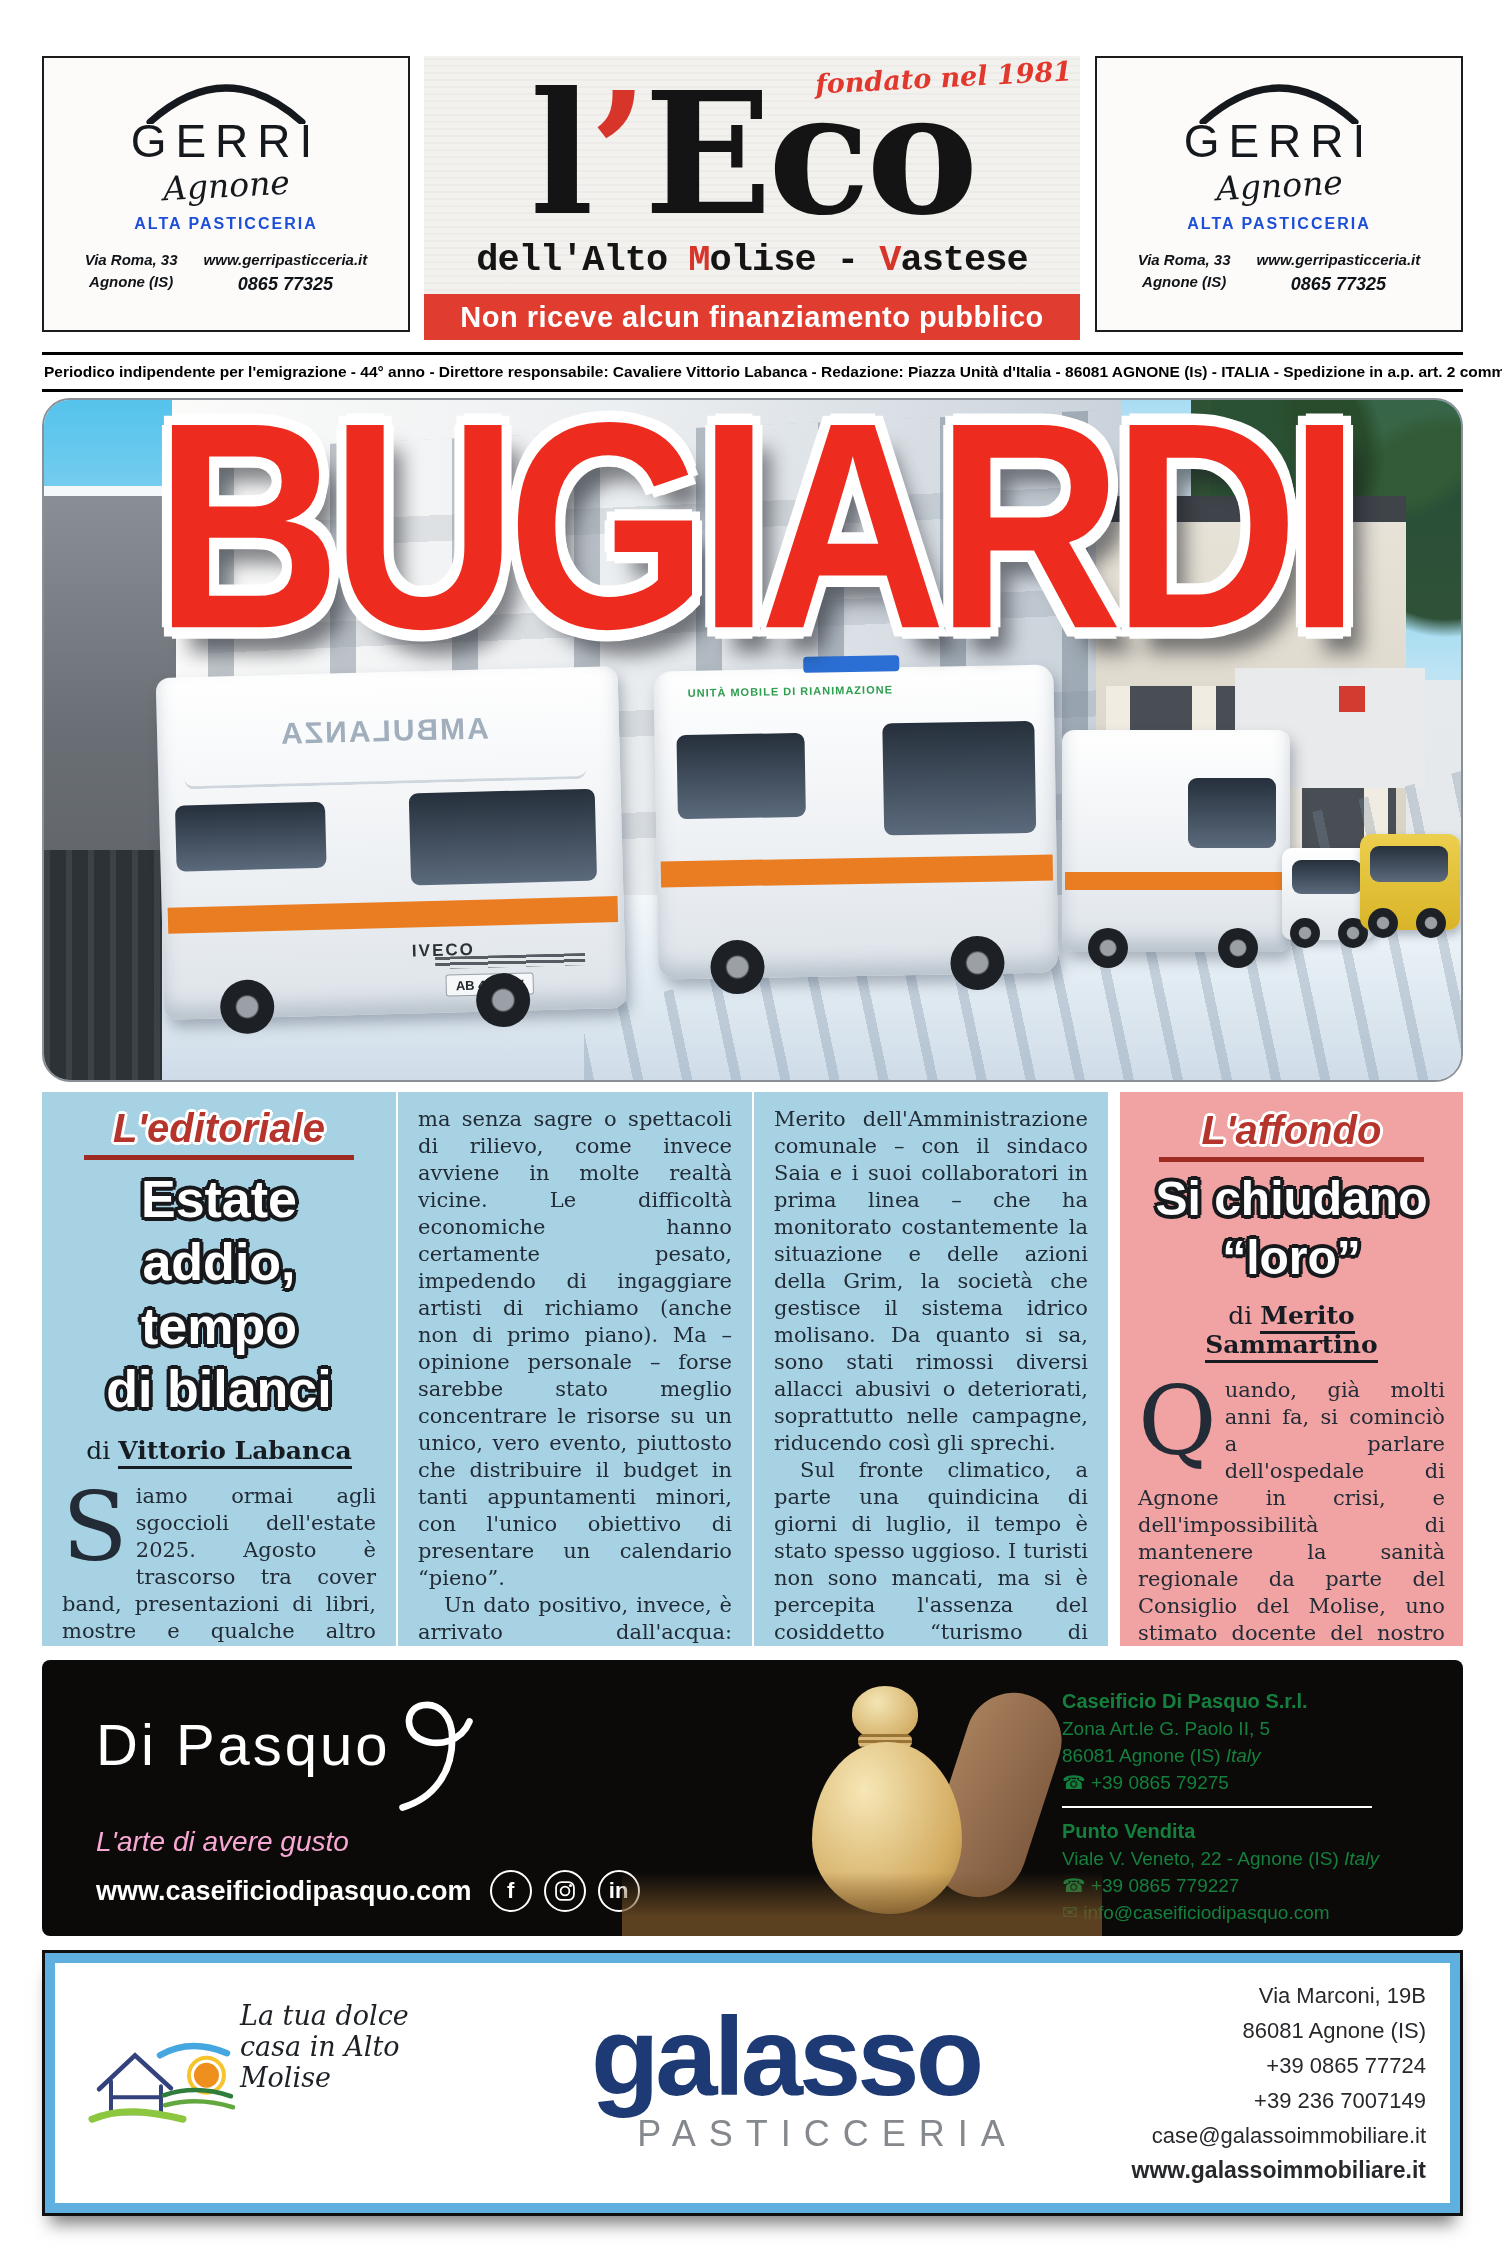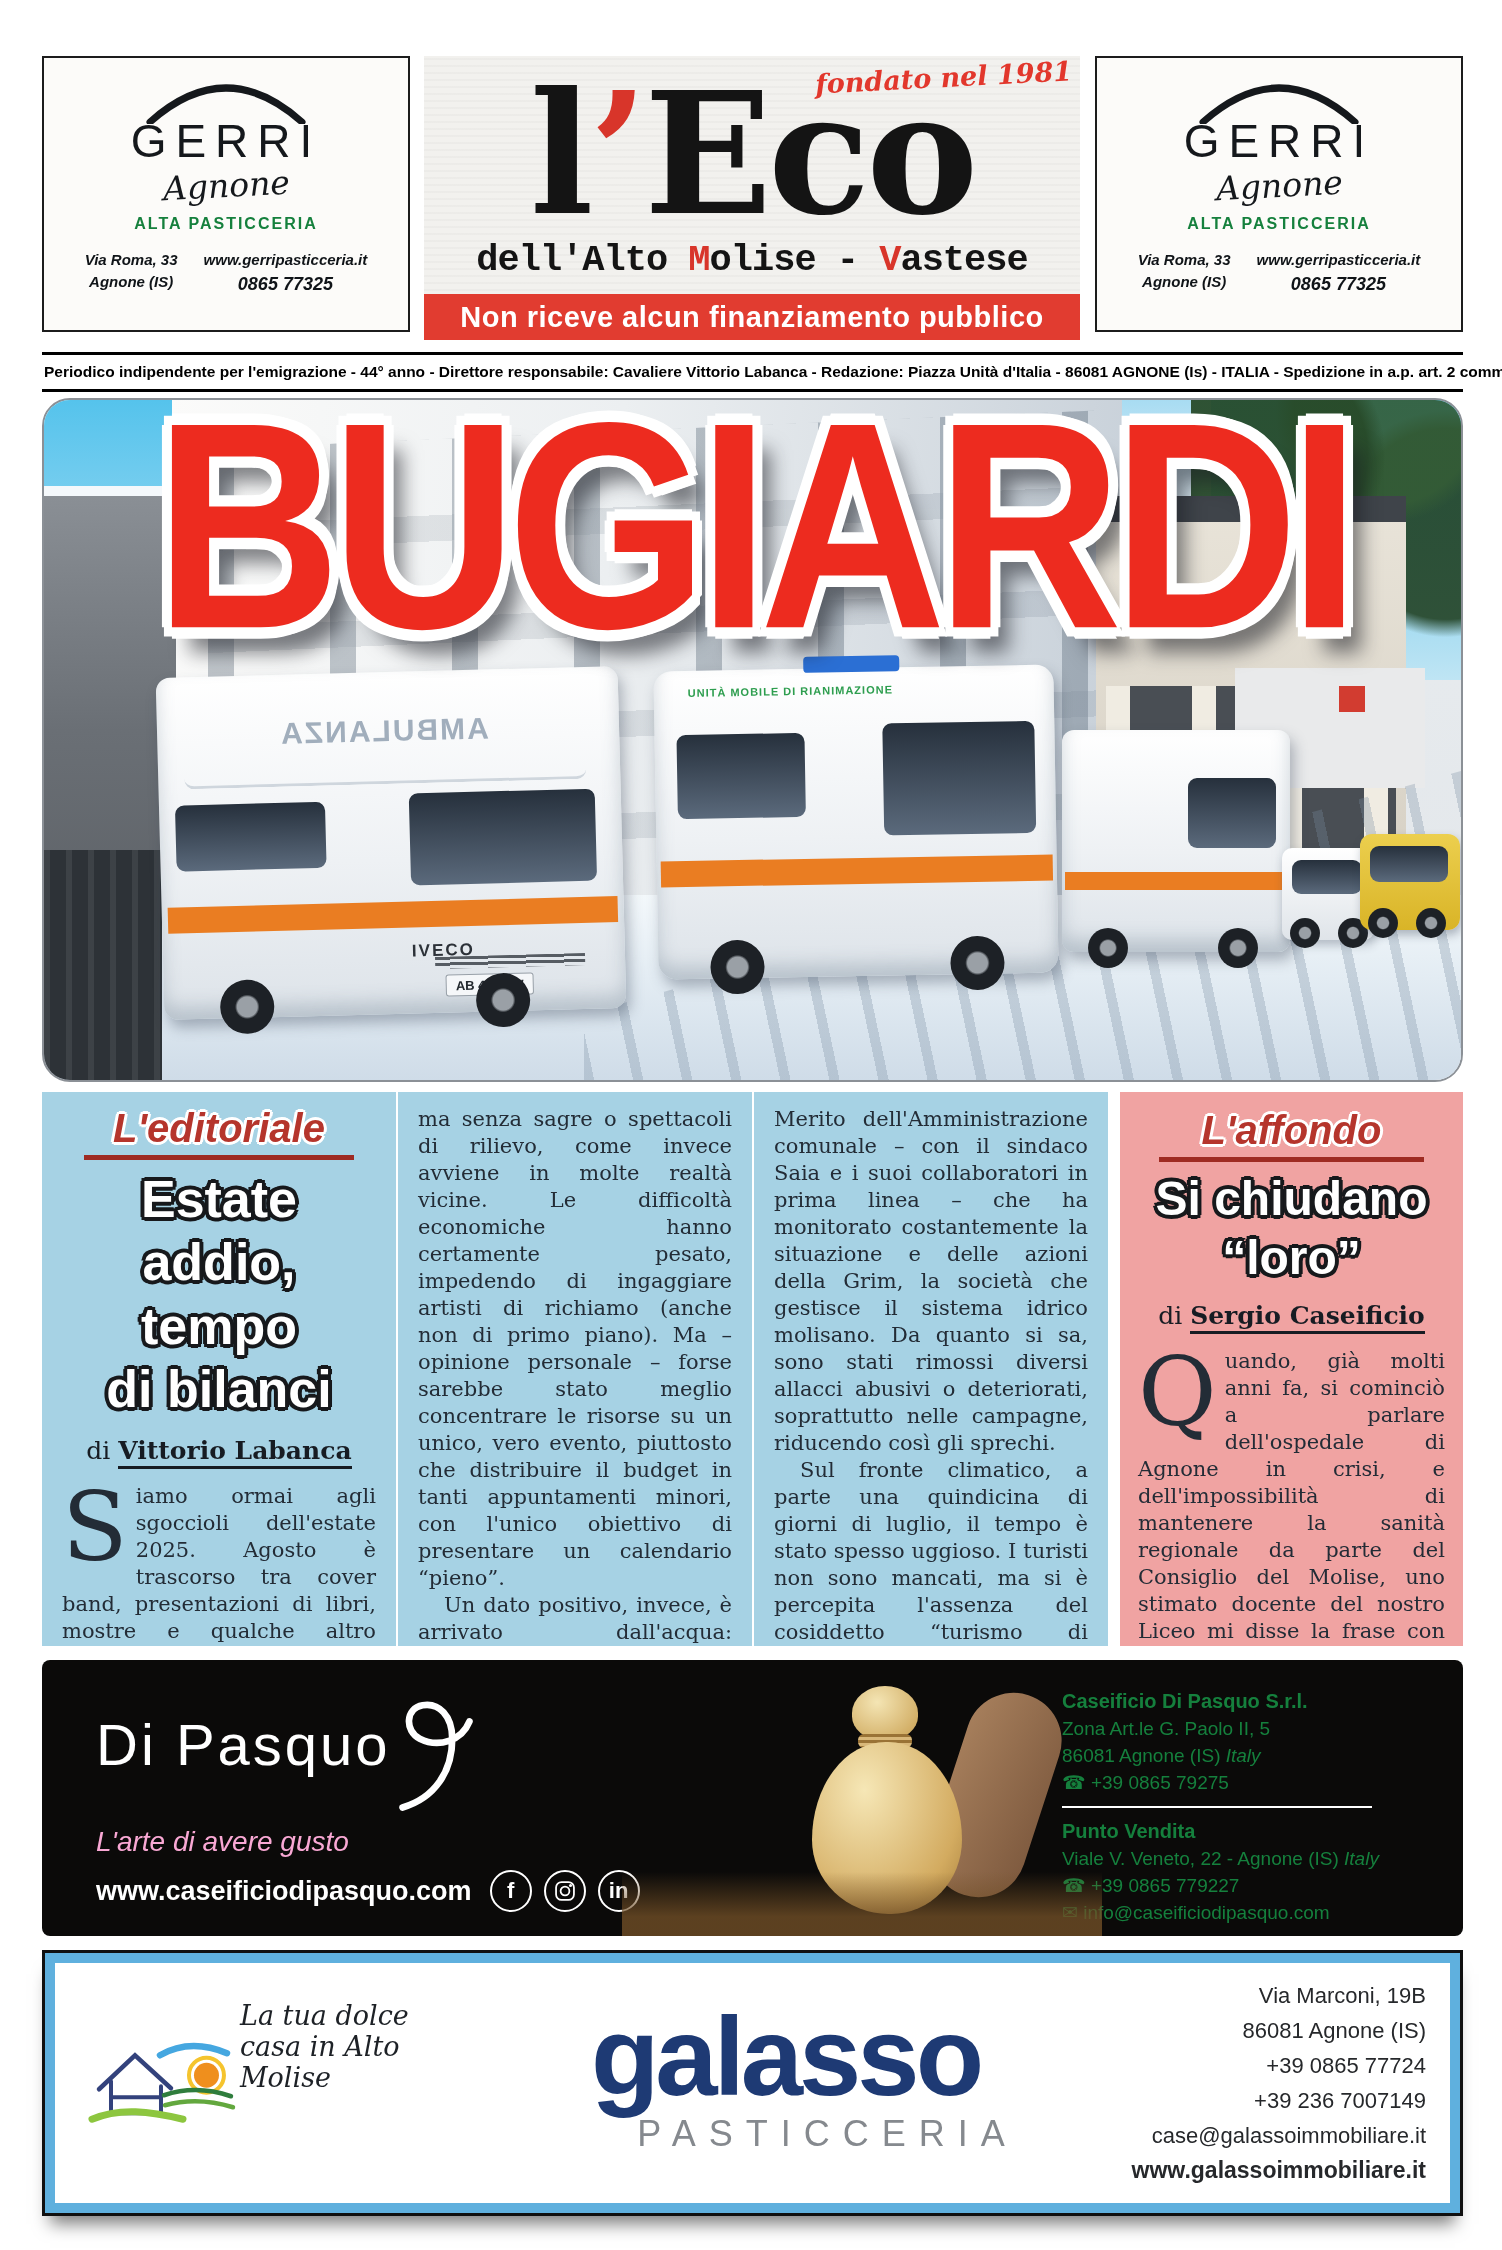--- a/index.html
+++ b/index.html
@@ -8,21 +8,21 @@
           font-family:"Liberation Sans", sans-serif; }
 
   
   .gerri { position:absolute; top:56px; width:368px; height:276px; background:#fcfbf9;
            border:2px solid #1c1c1c; display:flex; flex-direction:column; align-items:center; }
   .gerri.left { left:42px; } .gerri.right { left:1095px; }
   .gerri-arc { margin-top:14px; width:168px; height:52px; }
   .gerri-name { font-size:46px; letter-spacing:9px; color:#15181c; font-weight:500; line-height:1; margin-top:-6px; }
   .gerri-city { font-family:"DejaVu Serif", serif; font-style:italic; font-size:33px; color:#15181c;
                 transform:rotate(-3deg); margin-top:2px; }
-  .gerri-tag { font-size:16px; font-weight:700; letter-spacing:2px; margin-top:10px; color:#15803d;}
+  .gerri-tag { font-size:16px; font-weight:700; letter-spacing:2px; margin-top:10px; color:#1d4ed8;}
   .gerri-foot { display:flex; gap:26px; margin-top:16px; align-items:flex-start; }
   .gerri-foot .cell { text-align:center; font-style:italic; font-weight:700; font-size:15px; color:#101418; line-height:1.45; }
   .gerri-phone { font-size:18px; }
 
   
   .masthead { position:absolute; left:424px; top:56px; width:656px; height:284px;
               background:#f2f1ee; background-image:repeating-linear-gradient(0deg, rgba(0,0,0,.025) 0 2px, transparent 2px 7px);
               display:flex; flex-direction:column; }
   .founded { position:absolute; top:6px; right:8px; font-family:"DejaVu Serif", serif; font-style:italic;
              font-weight:700; font-size:27px; color:#e2372c; transform:rotate(-3deg); }
@@ -334,21 +334,21 @@
         </div>
 
       </div>
     </div>
 
     <div class="pinkpanel">
       <span class="kicker">L'affondo</span>
       <div class="kicker-rule"></div>
       <span class="art-title">Si chiudano
 “loro”</span>
-      <div class="byline"><span>di </span><b>Sergio Caseificio</b></div>
+      <div class="byline"><span>di </span><b>Merito Sammartino</b></div>
       <div class="bodytext">
         <span class="dropcap">Q</span><span>uando, già molti anni fa, si cominciò a parlare dell'ospedale di Agnone in crisi, e dell'impossibilità di mantenere la sanità regionale da parte del Consiglio del Molise, uno stimato docente del nostro Liceo mi disse la frase con cui titolo questo articolo: “Si chiudessero loro!”.</span>
       </div>
 
     </div>
   </div>
 
   <div class="dipasquo">
     <div class="dp-left">
       <div class="dp-logo-row">

